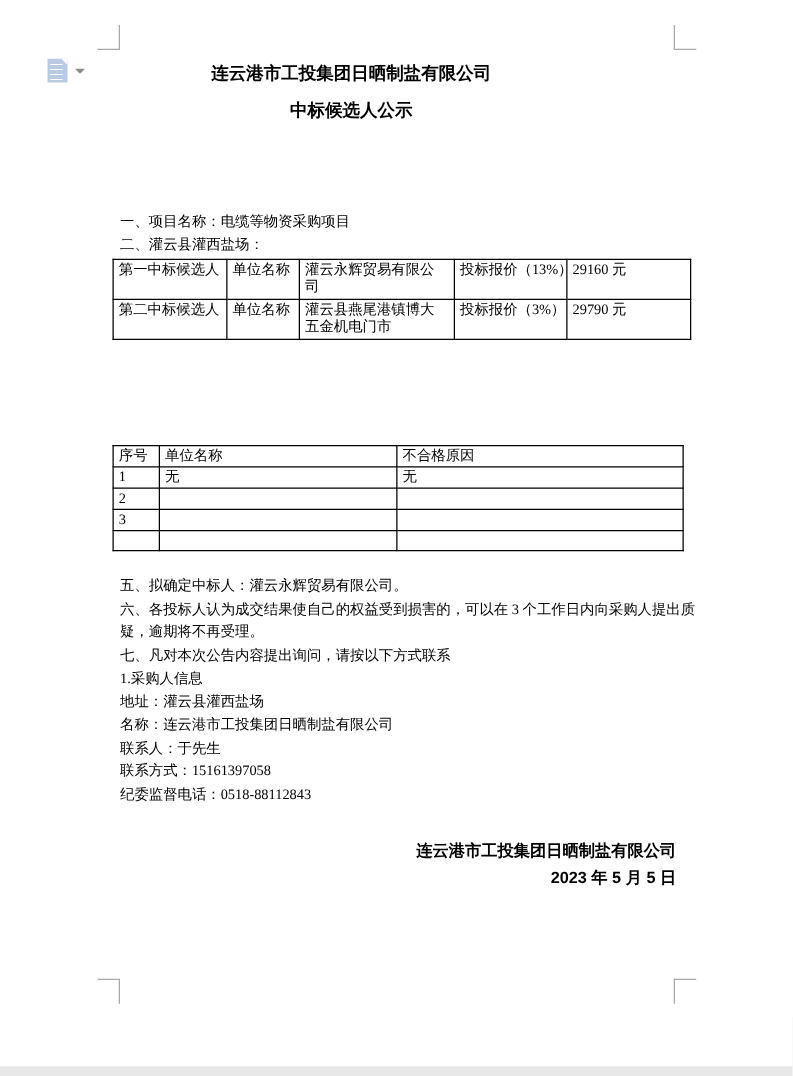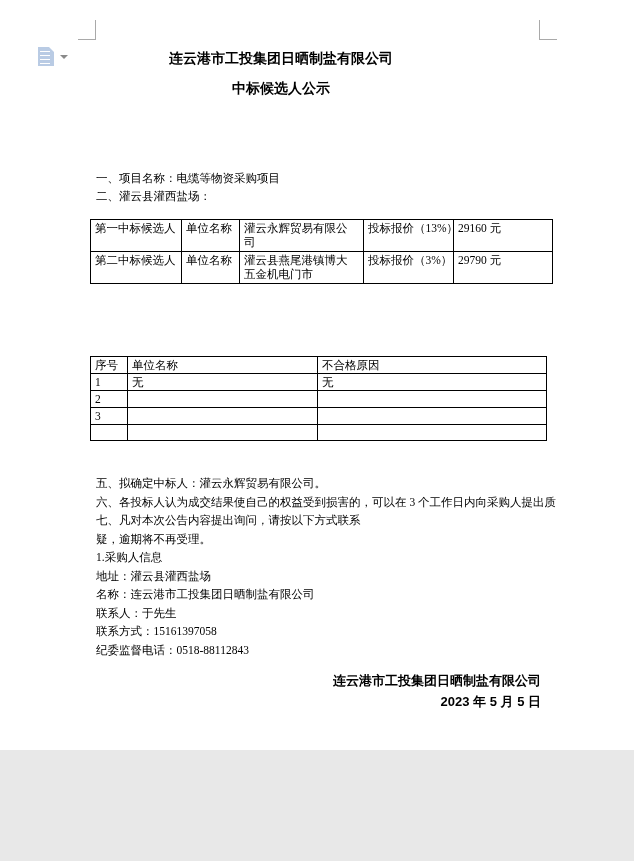--- a/index.html
+++ b/index.html
@@ -1,18 +1,18 @@
 <!DOCTYPE html>
 <html><head>
 <meta charset="utf-8">
 <style>
   * { margin:0; padding:0; box-sizing:border-box; }
   html,body { width:634px; }
   body { background:#e8e8e8; font-family:"Liberation Serif", serif; color:#000; }
-  .page { position:relative; width:634px; height:750px; background:#ffffff; overflow:hidden; }
+  .page { position:relative; width:634px; height:853px; background:#ffffff; overflow:hidden; }
 
   
   .crop { position:absolute; width:18px; height:20px; }
   .crop.tl { left:78px;  top:20px;  border-right:1px solid #a9a9a9; border-bottom:1px solid #a9a9a9; }
   .crop.tr { left:539px; top:20px;  border-left:1px solid #a9a9a9;  border-bottom:1px solid #a9a9a9; }
   .crop.bl { left:78px;  top:783px; border-right:1px solid #a9a9a9; border-top:1px solid #a9a9a9; }
   .crop.br { left:539px; top:783px; border-left:1px solid #a9a9a9;  border-top:1px solid #a9a9a9; }
 
   
   .paste-btn { position:absolute; left:38px; top:46px; width:32px; height:22px; cursor:pointer; }
@@ -31,27 +31,27 @@
   .titles .t { line-height:15px; margin-bottom:15px; white-space:nowrap; }
 
   .line { position:absolute; font-size:11.5px; line-height:15px; white-space:nowrap; }
   #item1 { left:96px; top:171px; }
   #item2 { left:96px; top:189px; }
   #item3 { left:96px; top:329px;margin-top:36px; }
 
   table { border-collapse:collapse; table-layout:fixed; position:absolute; background:#fff; }
   td, th { border:1px solid #000; font-size:11.5px; font-weight:normal; vertical-align:top;
       text-align:left; padding:1px 4px; line-height:14px; overflow:hidden; }
-  #table1 { left:90px; top:219px; width:462px; }
+  #table1 { left:90px; top:207px; width:462px; }
   #table1 td { height:32px; white-space:nowrap; }
   #table1 td.company { white-space:normal;margin-left:12px; }
   #table2 { left:90px; top:356px; width:456px; }
   #table2 td, #table2 th { height:16px; white-space:nowrap; }
 
-  .paras { position:absolute; left:96px; top:474px; font-size:11.5px; line-height:18.5px; }
+  .paras { position:absolute; left:96px; top:460px; font-size:11.5px; line-height:18.5px; }
   .paras .pline { white-space:nowrap; }
 
   .sig { position:absolute; left:0; top:670px; width:541px; text-align:right;
       font-family:"Liberation Sans", sans-serif; font-weight:bold; font-size:13px; line-height:21px; }
   .sig div { white-space:nowrap; }
 </style>
 </head>
 <body>
 
 <div class="page">
@@ -142,22 +142,22 @@
       <td></td>
       <td></td>
       <td></td>
     </tr>
   </tbody>
     </table>
 
   <div class="paras">
     <div class="pline">五、拟确定中标人：灌云永辉贸易有限公司。</div>
     <div class="pline">六、各投标人认为成交结果使自己的权益受到损害的，可以在 3 个工作日内向采购人提出质</div>
+    <div class="pline">疑，逾期将不再受理。</div>
     <div class="pline">七、凡对本次公告内容提出询问，请按以下方式联系</div>
-    <div class="pline">疑，逾期将不再受理。</div>
     <div class="pline">1.采购人信息</div>
     <div class="pline">地址：灌云县灌西盐场</div>
     <div class="pline">名称：连云港市工投集团日晒制盐有限公司</div>
     <div class="pline">联系人：于先生</div>
     <div class="pline">联系方式：15161397058</div>
     <div class="pline">纪委监督电话：0518-88112843</div>
   </div>
 
   <div class="sig">
     <div>连云港市工投集团日晒制盐有限公司</div>

